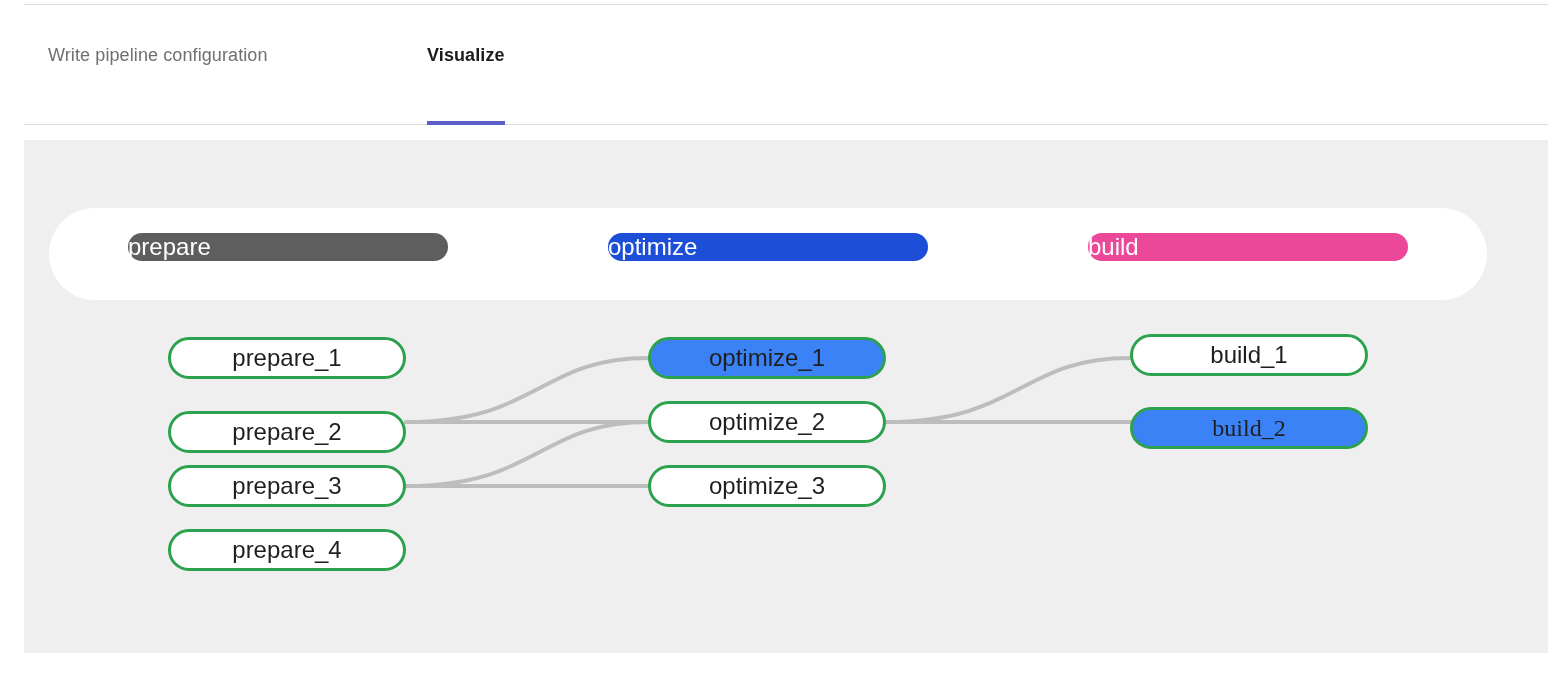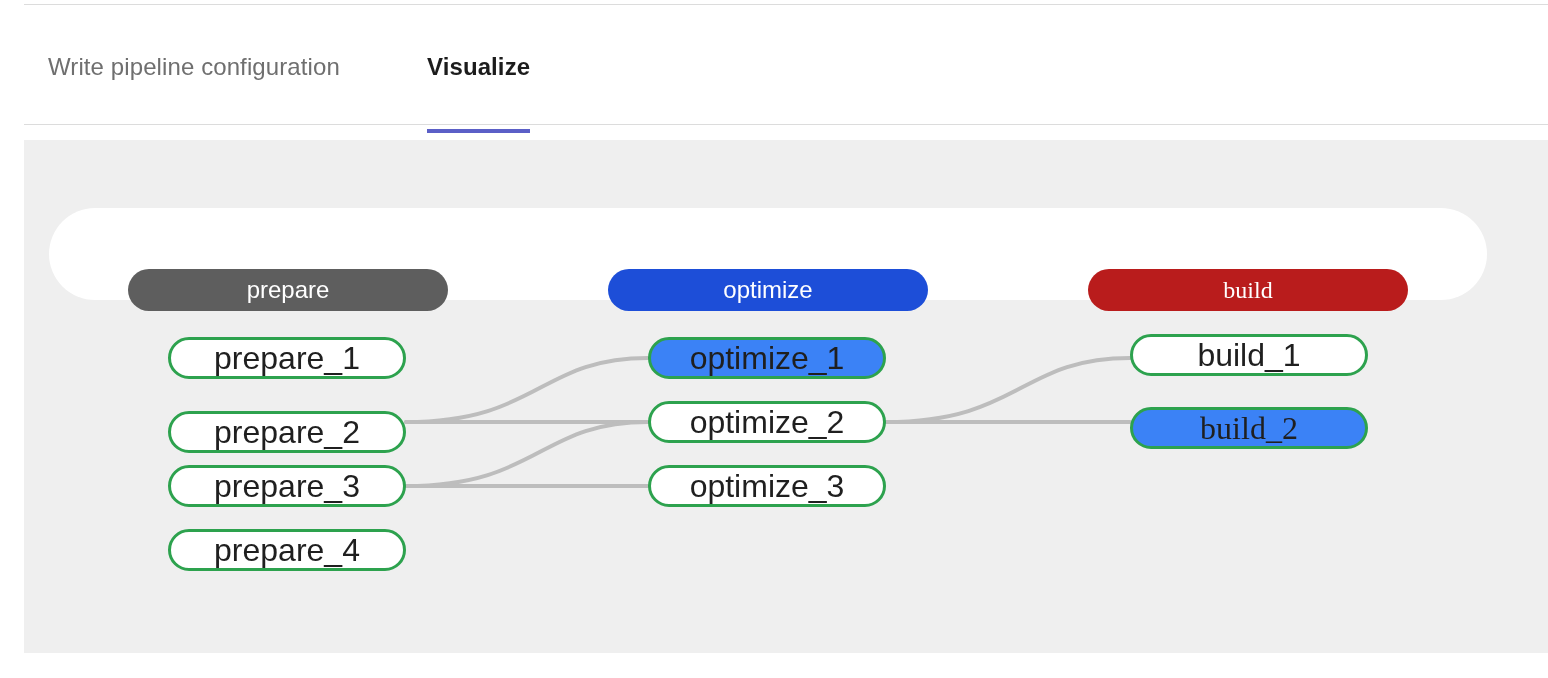--- a/index.html
+++ b/index.html
@@ -30,24 +30,24 @@
     position: absolute;
     left: 24px;
     top: 5px;
     width: 1524px;
     height: 120px;
     border-bottom: 1px solid #dcdcdc;
     box-sizing: border-box;
   }
   .tab {
     position: absolute;
-    top: 48px;
+    top: 40px;
     height: 80px;
     box-sizing: border-box;
-    font-size: 24px;
+    font-size: 18px;
     letter-spacing: .1px;
     cursor: pointer;
     white-space: nowrap;
   }
   .tab .tab-label { display: block; }
   .tab-inactive {
     left: 24px;
     color: #6f6f6f;
     font-weight: 400;
   }
@@ -83,43 +83,42 @@
     top: 68px;
     width: 1438px;
     height: 92px;
     background: #ffffff;
     border-radius: 46px;
   }
 
   .stage-pill {
     position: absolute;
     top: 93px;
-    height: 42px;
+    height: 28px;
     border-radius: 21px;
     background: #5e5e5e;
     color: #ffffff;
     font-size: 24px;
     display: flex;
     align-items: center;
-    justify-content: center;
+    justify-content: flex-start;
     white-space: nowrap;
     cursor: pointer;
-    margin-top: 36px;
   }
 
   
   .job-node {
     position: absolute;
     height: 42px;
     box-sizing: border-box;
     background: #ffffff;
     border: 3px solid #2da24e;
     border-radius: 21px;
     color: #1f1f1f;
-    font-size: 32px;
+    font-size: 24px;
     display: flex;
     align-items: center;
     justify-content: center;
     white-space: nowrap;
     cursor: pointer;
   }
 
   
   #edges {
     position: absolute;
@@ -155,21 +154,21 @@
       <path d="M 862 282 C 996.2 282, 996.2 218, 1106 218" fill="none" stroke="#bdbdbd" stroke-width="4" stroke-linecap="round"></path>
       <path d="M 862 282 C 996.2 282, 996.2 282, 1106 282" fill="none" stroke="#bdbdbd" stroke-width="4" stroke-linecap="round"></path>
     </svg>
   <div id="stage-pills">
       <div class="stage-pill" style="left: 104px; top: 93px; width: 320px; background: rgb(94, 94, 94); color: rgb(255, 255, 255);">
         <span>prepare</span>
       </div>
       <div class="stage-pill" style="left: 584px; top: 93px; width: 320px; background: #1d4ed8; color: rgb(255, 255, 255);">
         <span>optimize</span>
       </div>
-      <div class="stage-pill" style="left: 1064px; top: 93px; width: 320px; background: #b91c1c; color: rgb(255, 255, 255); font-family: Liberation Serif, serif;">
+      <div class="stage-pill" style="left: 1064px; top: 93px; width: 320px; background: #ec4899; color: rgb(255, 255, 255);">
         <span>build</span>
       </div>
     </div>
   <div id="job-nodes">
       <div class="job-node" style="left: 144px; top: 197px; width: 238px; border-color: rgb(45, 162, 78); background: rgb(255, 255, 255); color: rgb(31, 31, 31);">
         <span>prepare_1</span>
       </div>
       <div class="job-node" style="left: 144px; top: 261px; width: 238px; border-color: rgb(45, 162, 78); background: rgb(255, 255, 255); color: rgb(31, 31, 31); margin-top: 10px;">
         <span>prepare_2</span>
       </div>

